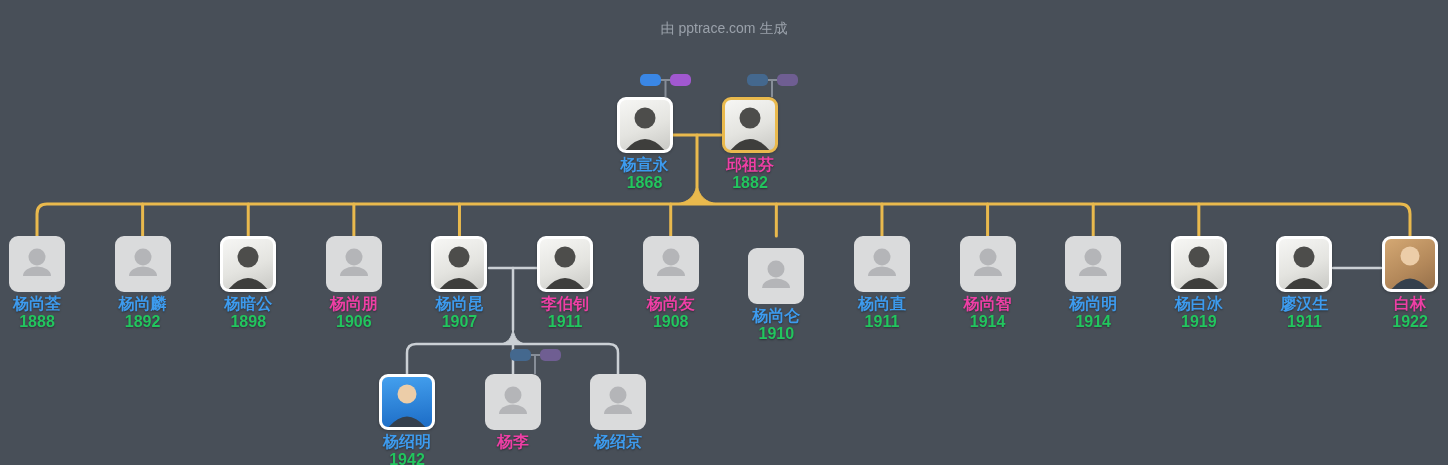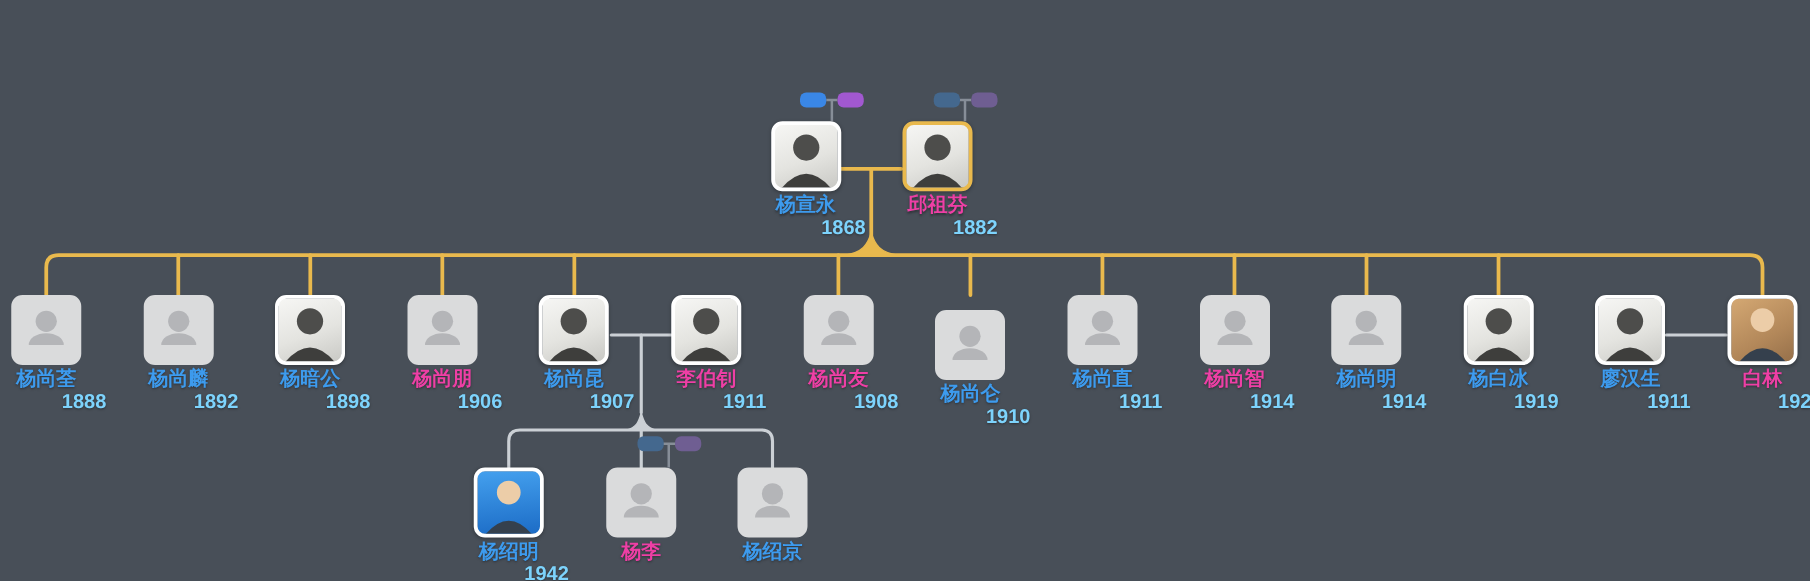--- a/index.html
+++ b/index.html
@@ -48,23 +48,22 @@
   .frame.color_warm{background:linear-gradient(150deg,#d4a873 0%,#b3885a 60%,#96704a 100%);}
   .frame.gold{border-color:#E9B94D;}
   .pname{
     margin-top:3px;font-size:16px;font-weight:bold;line-height:18px;
     text-shadow:0 1px 2px rgba(0,0,0,.4);
     white-space:nowrap;
   }
   .pname.male{color:#3D9BEE;}
   .pname.female{color:#EE3FA5;}
   .pyear{
-    font-size:16px;line-height:18px;color:#7dd3fc;font-weight:bold;
+    font-size:16px;line-height:18px;color:#22c55e;font-weight:bold;
     text-shadow:0 1px 2px rgba(0,0,0,.4);
-    text-align:right;
   }
   
   .pill{
     position:absolute;width:21px;height:12px;border-radius:5px;
     cursor:pointer;
   }
   .pill.blue_bright{background:#3A87E6;}
   .pill.purple_bright{background:#A158D0;}
   .pill.blue_muted{background:#44688E;}
   .pill.purple_muted{background:#6F5E92;}
@@ -97,20 +96,21 @@
       <path d="M513 344 V374" fill="none" stroke="#CBD0D5" stroke-width="2.5" stroke-linecap="round"></path>
       <path d="M661 80 H670" fill="none" stroke="#878E98" stroke-width="2"></path>
       <path d="M665.5 80 V97" fill="none" stroke="#878E98" stroke-width="2"></path>
       <path d="M767 80 H777" fill="none" stroke="#878E98" stroke-width="2"></path>
       <path d="M772 80 V97" fill="none" stroke="#878E98" stroke-width="2"></path>
       <path d="M530 355 H540" fill="none" stroke="#878E98" stroke-width="2"></path>
       <path d="M535 355 V374" fill="none" stroke="#878E98" stroke-width="2"></path>
     </svg>
 
   <div class="header">
+    <div class="subtitle">由 pptrace.com 生成</div>
   </div>
 
   <div id="nodes">
       <div class="person" style="left: 644.5px; top: 97px;">
     <div class="frame bw">
           <svg viewBox="0 0 50 50">
             <circle cx="25" cy="18" r="10.5" fill="#4d4d4b"></circle>
             <path d="M4 52 Q25 26 46 52 Z" fill="#3e3e3c"></path>
           </svg>
         </div>

